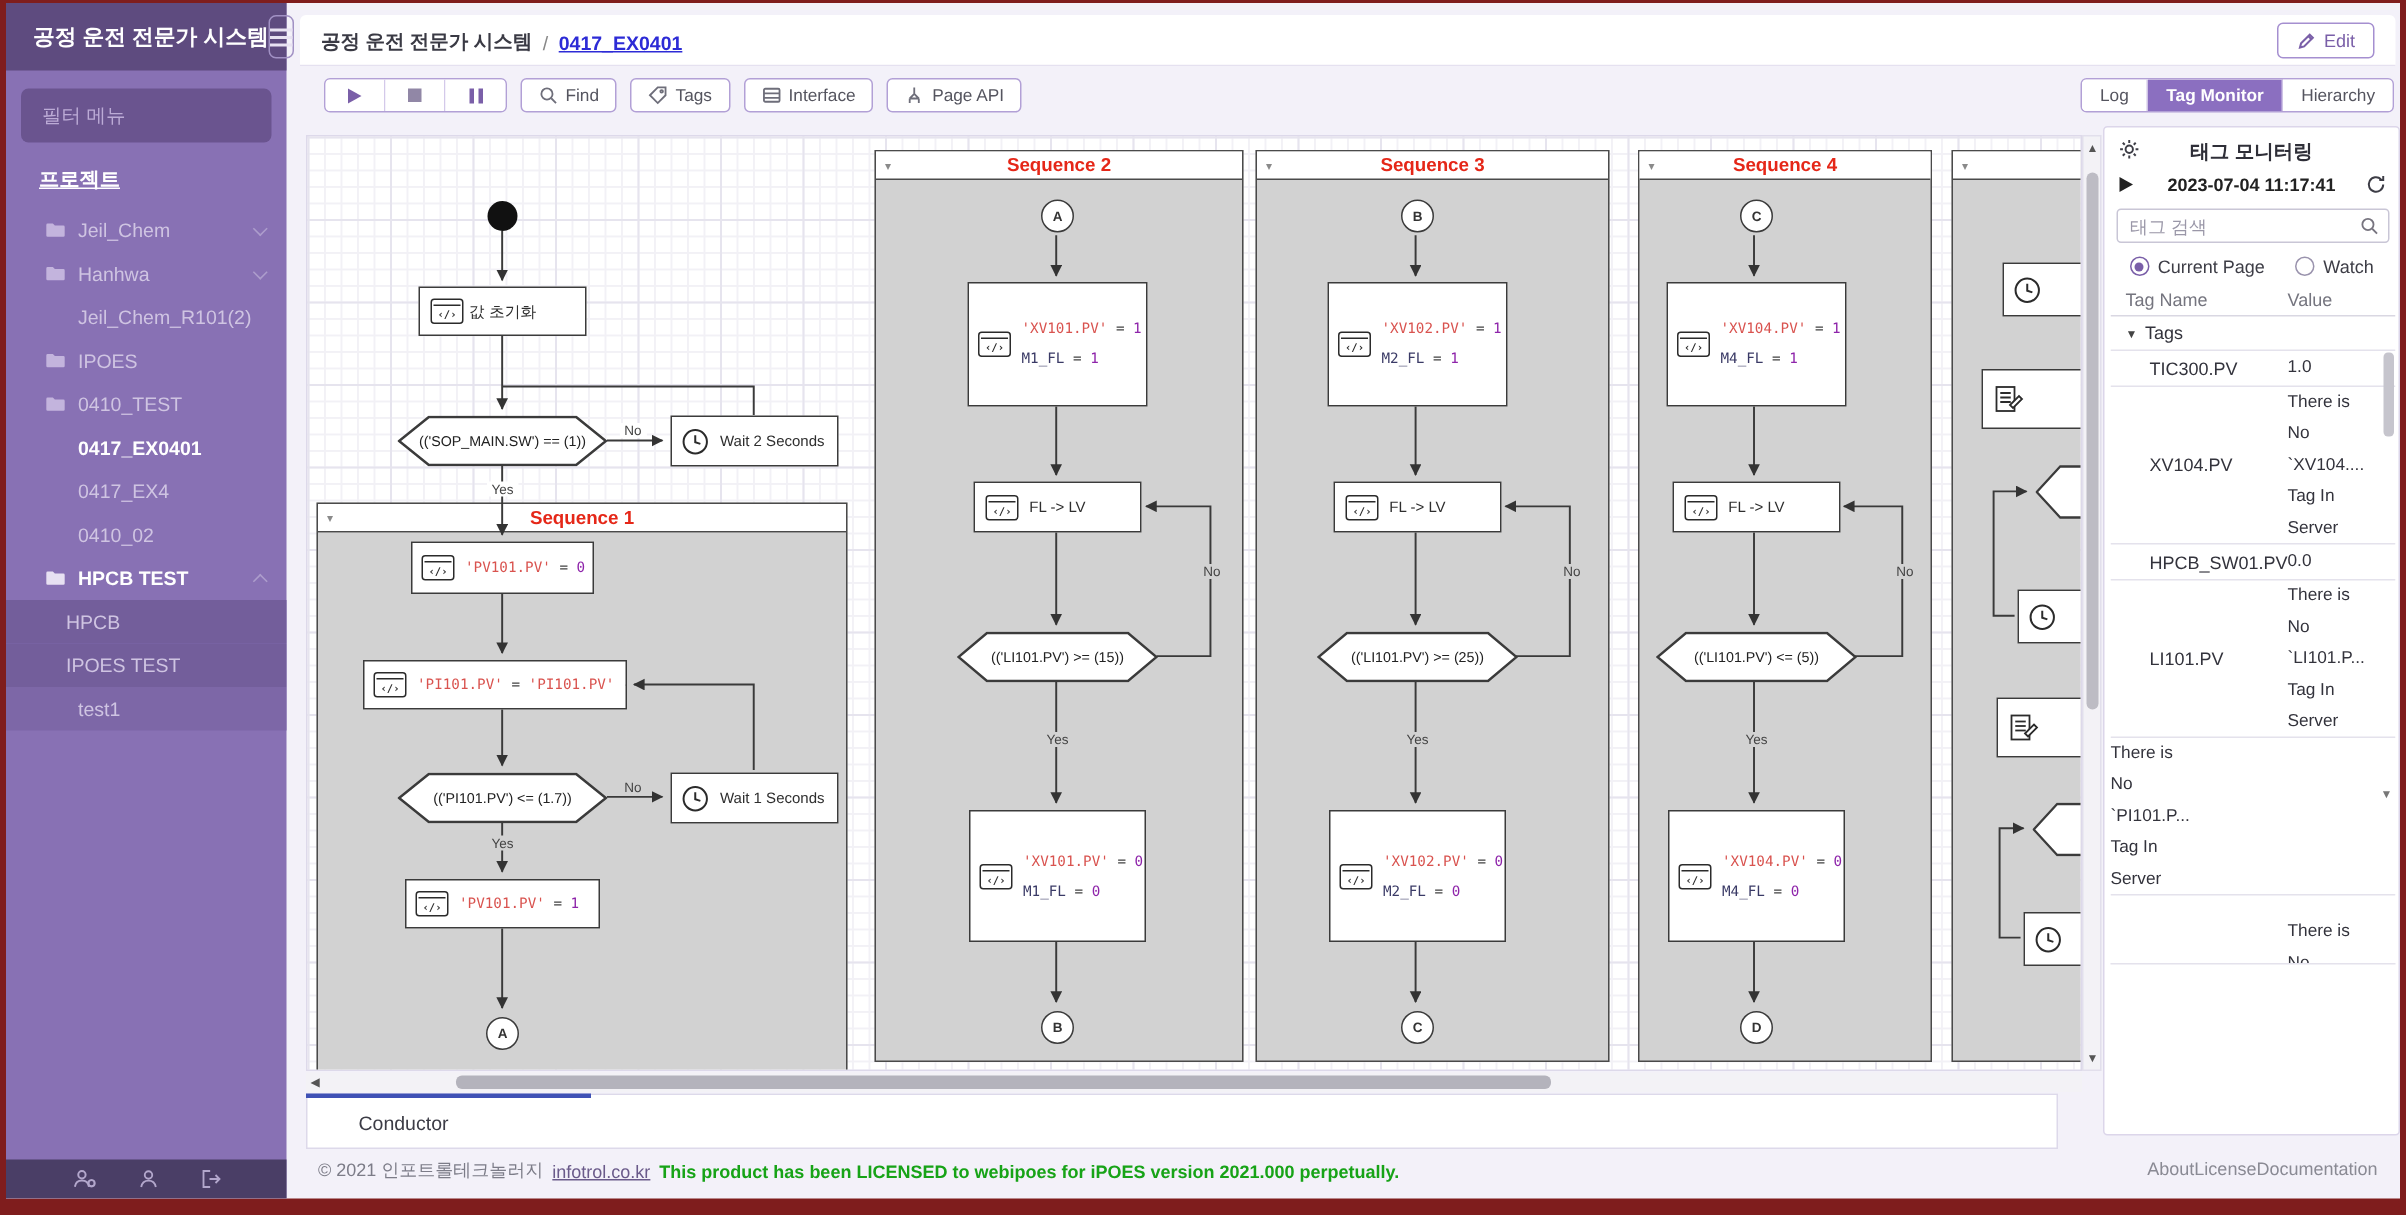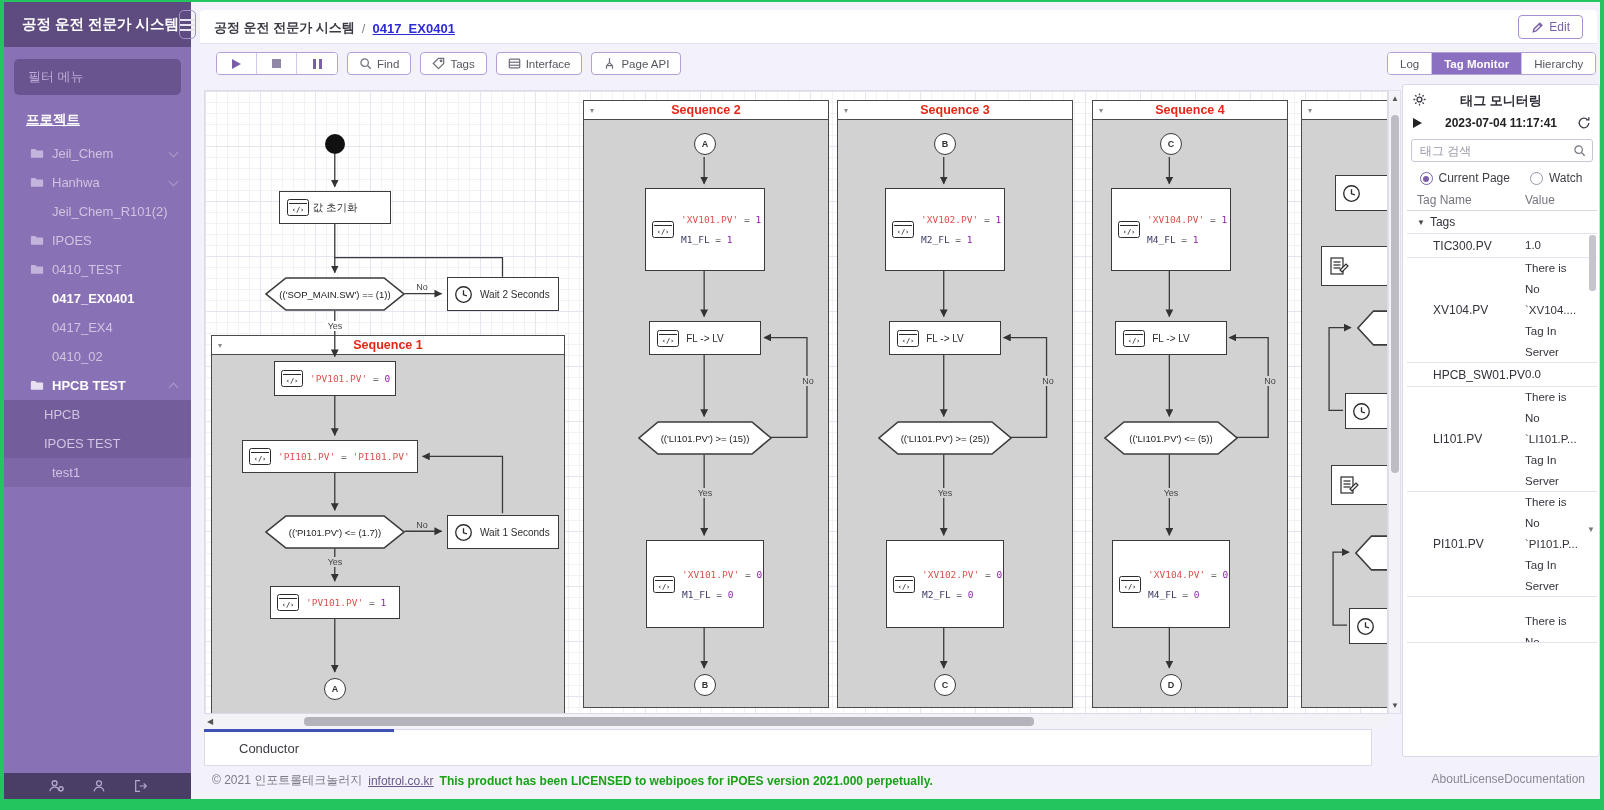--- a/index.html
+++ b/index.html
@@ -1,18 +1,18 @@
 <!DOCTYPE html>
 <html><head>
 <meta charset="utf-8">
 <style>
   *{margin:0;padding:0;box-sizing:border-box}
   html,body{width:1604px;height:810px}
   body{font-family:"Liberation Sans","DejaVu Sans",sans-serif;background:#000}
-  .page{position:relative;width:1604px;height:810px;background:#22c55e;overflow:hidden}
+  .page{position:relative;width:1604px;height:810px;background:#7f1d1d;overflow:hidden}
   .inner{position:absolute;left:4px;top:2px;width:1596px;height:797px;background:#f3f1f9;overflow:hidden}
 
   
   .sidebar{position:absolute;left:0;top:0;width:187px;height:100%;background:#8871b4;z-index:10}
   .sb-header{height:45px;background:#5e4b7f;display:flex;align-items:center;padding:0 10px 0 18px;justify-content:space-between}
   .sb-title{color:#fff;font-weight:bold;font-size:14.5px;white-space:nowrap}
   .hamburger{width:29px;height:29px;border:1px solid #a191c4;border-radius:5px;background:transparent;display:flex;flex-direction:column;justify-content:center;align-items:center;gap:3px;cursor:pointer}
   .hamburger span{display:block;width:15px;height:2px;background:#e8e2f2}
   .filter-box{margin:12px 10px 0 10px;height:36px;background:#6a548f;border-radius:5px;color:#bcabd6;font-size:13px;line-height:36px;padding:0 14px}
   .sb-section{margin:16px 0 6px 22px;color:#fff;font-weight:bold;font-size:13.5px;text-decoration:underline;display:inline-block}
@@ -109,21 +109,21 @@
   .p-gear{position:absolute;left:9px;top:0px}
   .p-ctrl-row{position:absolute;left:0;top:31px;width:100%;height:16px}
   .p-play{position:absolute;left:10px;top:2px;width:0;height:0;border-left:9px solid #222;border-top:5px solid transparent;border-bottom:5px solid transparent}
   .p-time{position:absolute;left:0;right:0;text-align:center;font-weight:bold;font-size:12px;color:#222}
   .p-refresh{position:absolute;right:8px;top:0}
   .p-search{position:absolute;left:8px;top:54px;width:182px;height:23px;border:1px solid #c9c6d6;border-radius:3px;background:#fff}
   .p-search input{position:absolute;left:8px;top:0;width:150px;height:21px;border:0;outline:none;font-size:12px;color:#444;background:transparent;font-family:inherit}
   .p-search input::placeholder{color:#9a97a8}
   .p-mag{position:absolute;right:6px;top:4px}
   .p-radios{position:absolute;left:0;top:86px;width:100%;display:flex;justify-content:center;gap:20px;font-size:12px;color:#3d3d46}
-  .radio{display:flex;align-items:flex-end;gap:6px;cursor:pointer}
+  .radio{display:flex;align-items:flex-start;gap:6px;cursor:pointer}
   .rdot{width:13px;height:13px;border:1px solid #9a93ad;border-radius:50%;background:#fff;position:relative}
   .radio.checked .rdot{border-color:#7a5fa8}
   .radio.checked .rdot::after{content:"";position:absolute;left:2.5px;top:2.5px;width:6px;height:6px;border-radius:50%;background:#7a5fa8}
   .p-table{position:absolute;left:4px;top:104px;width:190px;height:454px;overflow:hidden;border-bottom:1px solid #e4e2ec}
   .t-head{height:22px;border-bottom:1px solid #d9d7e2;display:flex;align-items:center;font-size:12px;color:#75757f}
   .t-head .c1{padding-left:10px;width:118px}
   .t-head .c2{width:56px}
   .t-group{height:23px;border-bottom:1px solid #e4e2ec;display:flex;align-items:center;gap:5px;padding-left:10px;font-size:12px;color:#33333c}
   .t-group .tri-dn{font-size:8px;color:#444}
   .t-row{display:flex;border-bottom:1px solid #e4e2ec;font-size:12px;color:#33333c}
@@ -626,21 +626,20 @@
       </div>
       <div class="t-row" style="height:24px">
         <span class="c1">HPCB_SW01.PV</span>
         <span class="c2">0.0</span>
       </div>
       <div class="t-row" style="height:105px">
         <span class="c1">LI101.PV</span>
         <span class="c2">There is No `LI101.P... Tag In Server</span>
       </div>
       <div class="t-row" style="height:105px">
-        <span class="c1">PI101.PV</span>
         <span class="c2">There is No `PI101.P... Tag In Server</span>
       </div>
       <div class="t-row" style="height:70px">
         <span class="c1"></span>
         <span class="c2">There is No</span>
       </div>
     </div>
     <div class="t-scroll"></div>
     <span class="t-darr">▼</span>
   </div>

